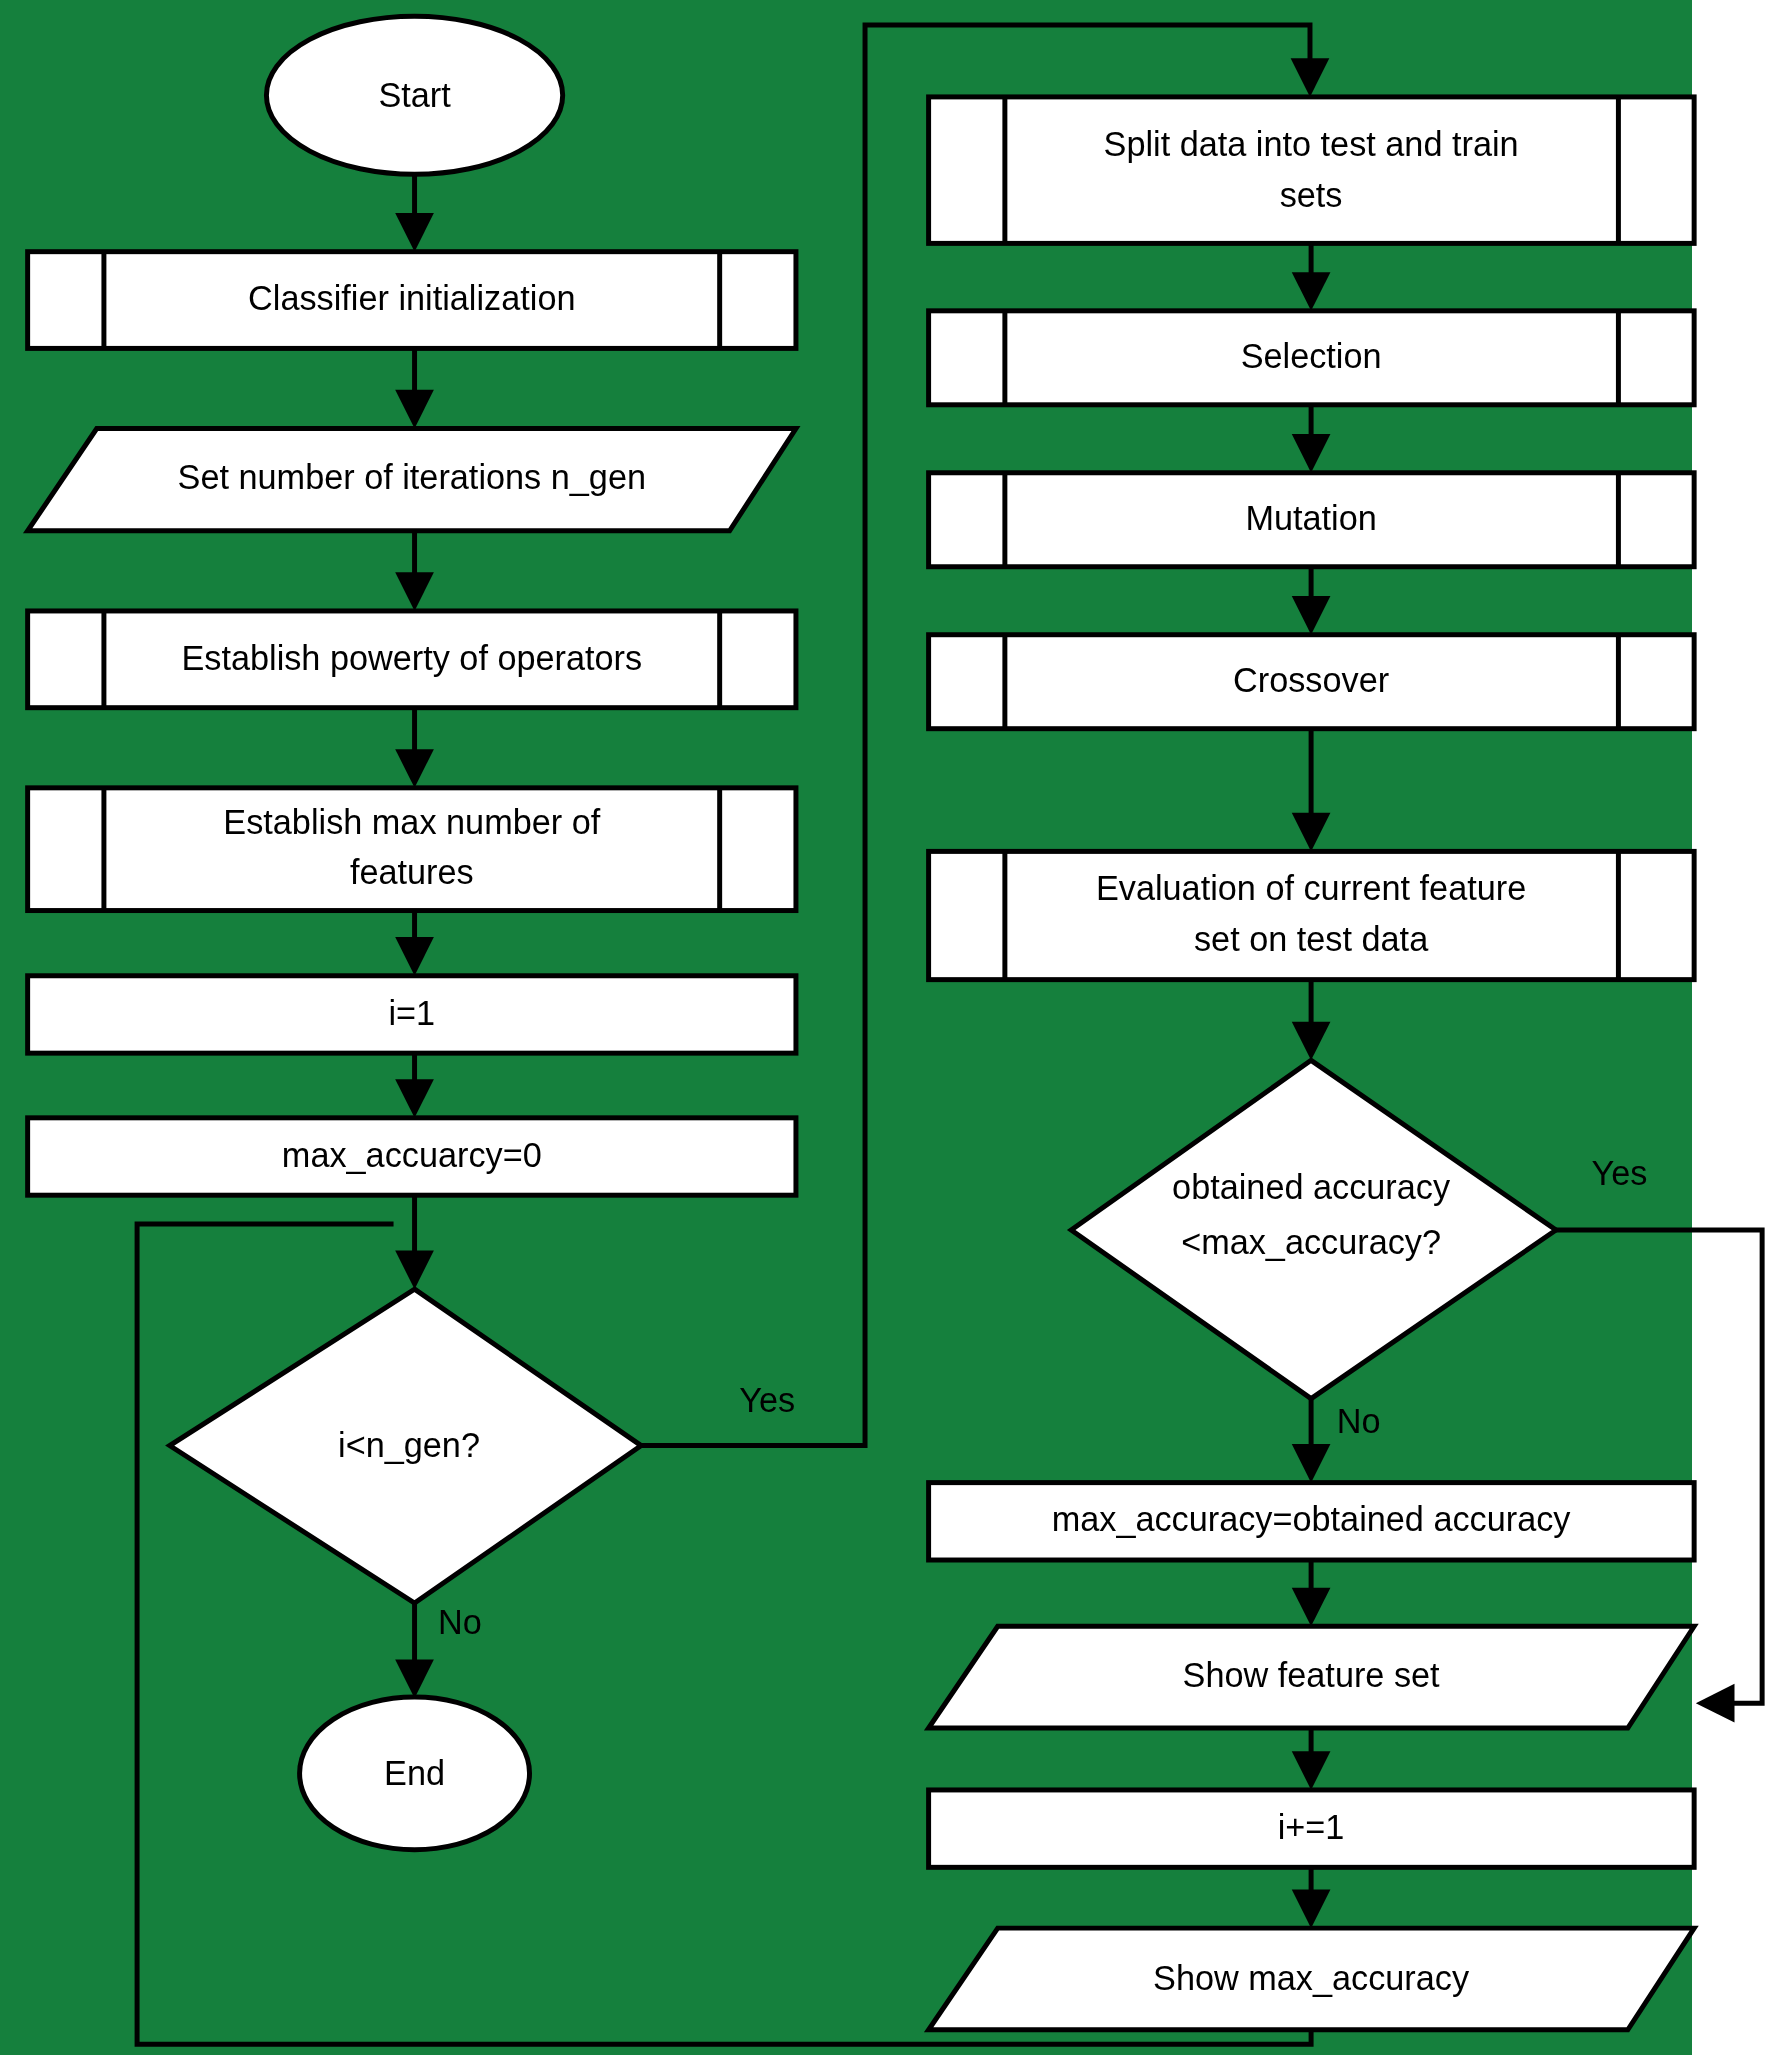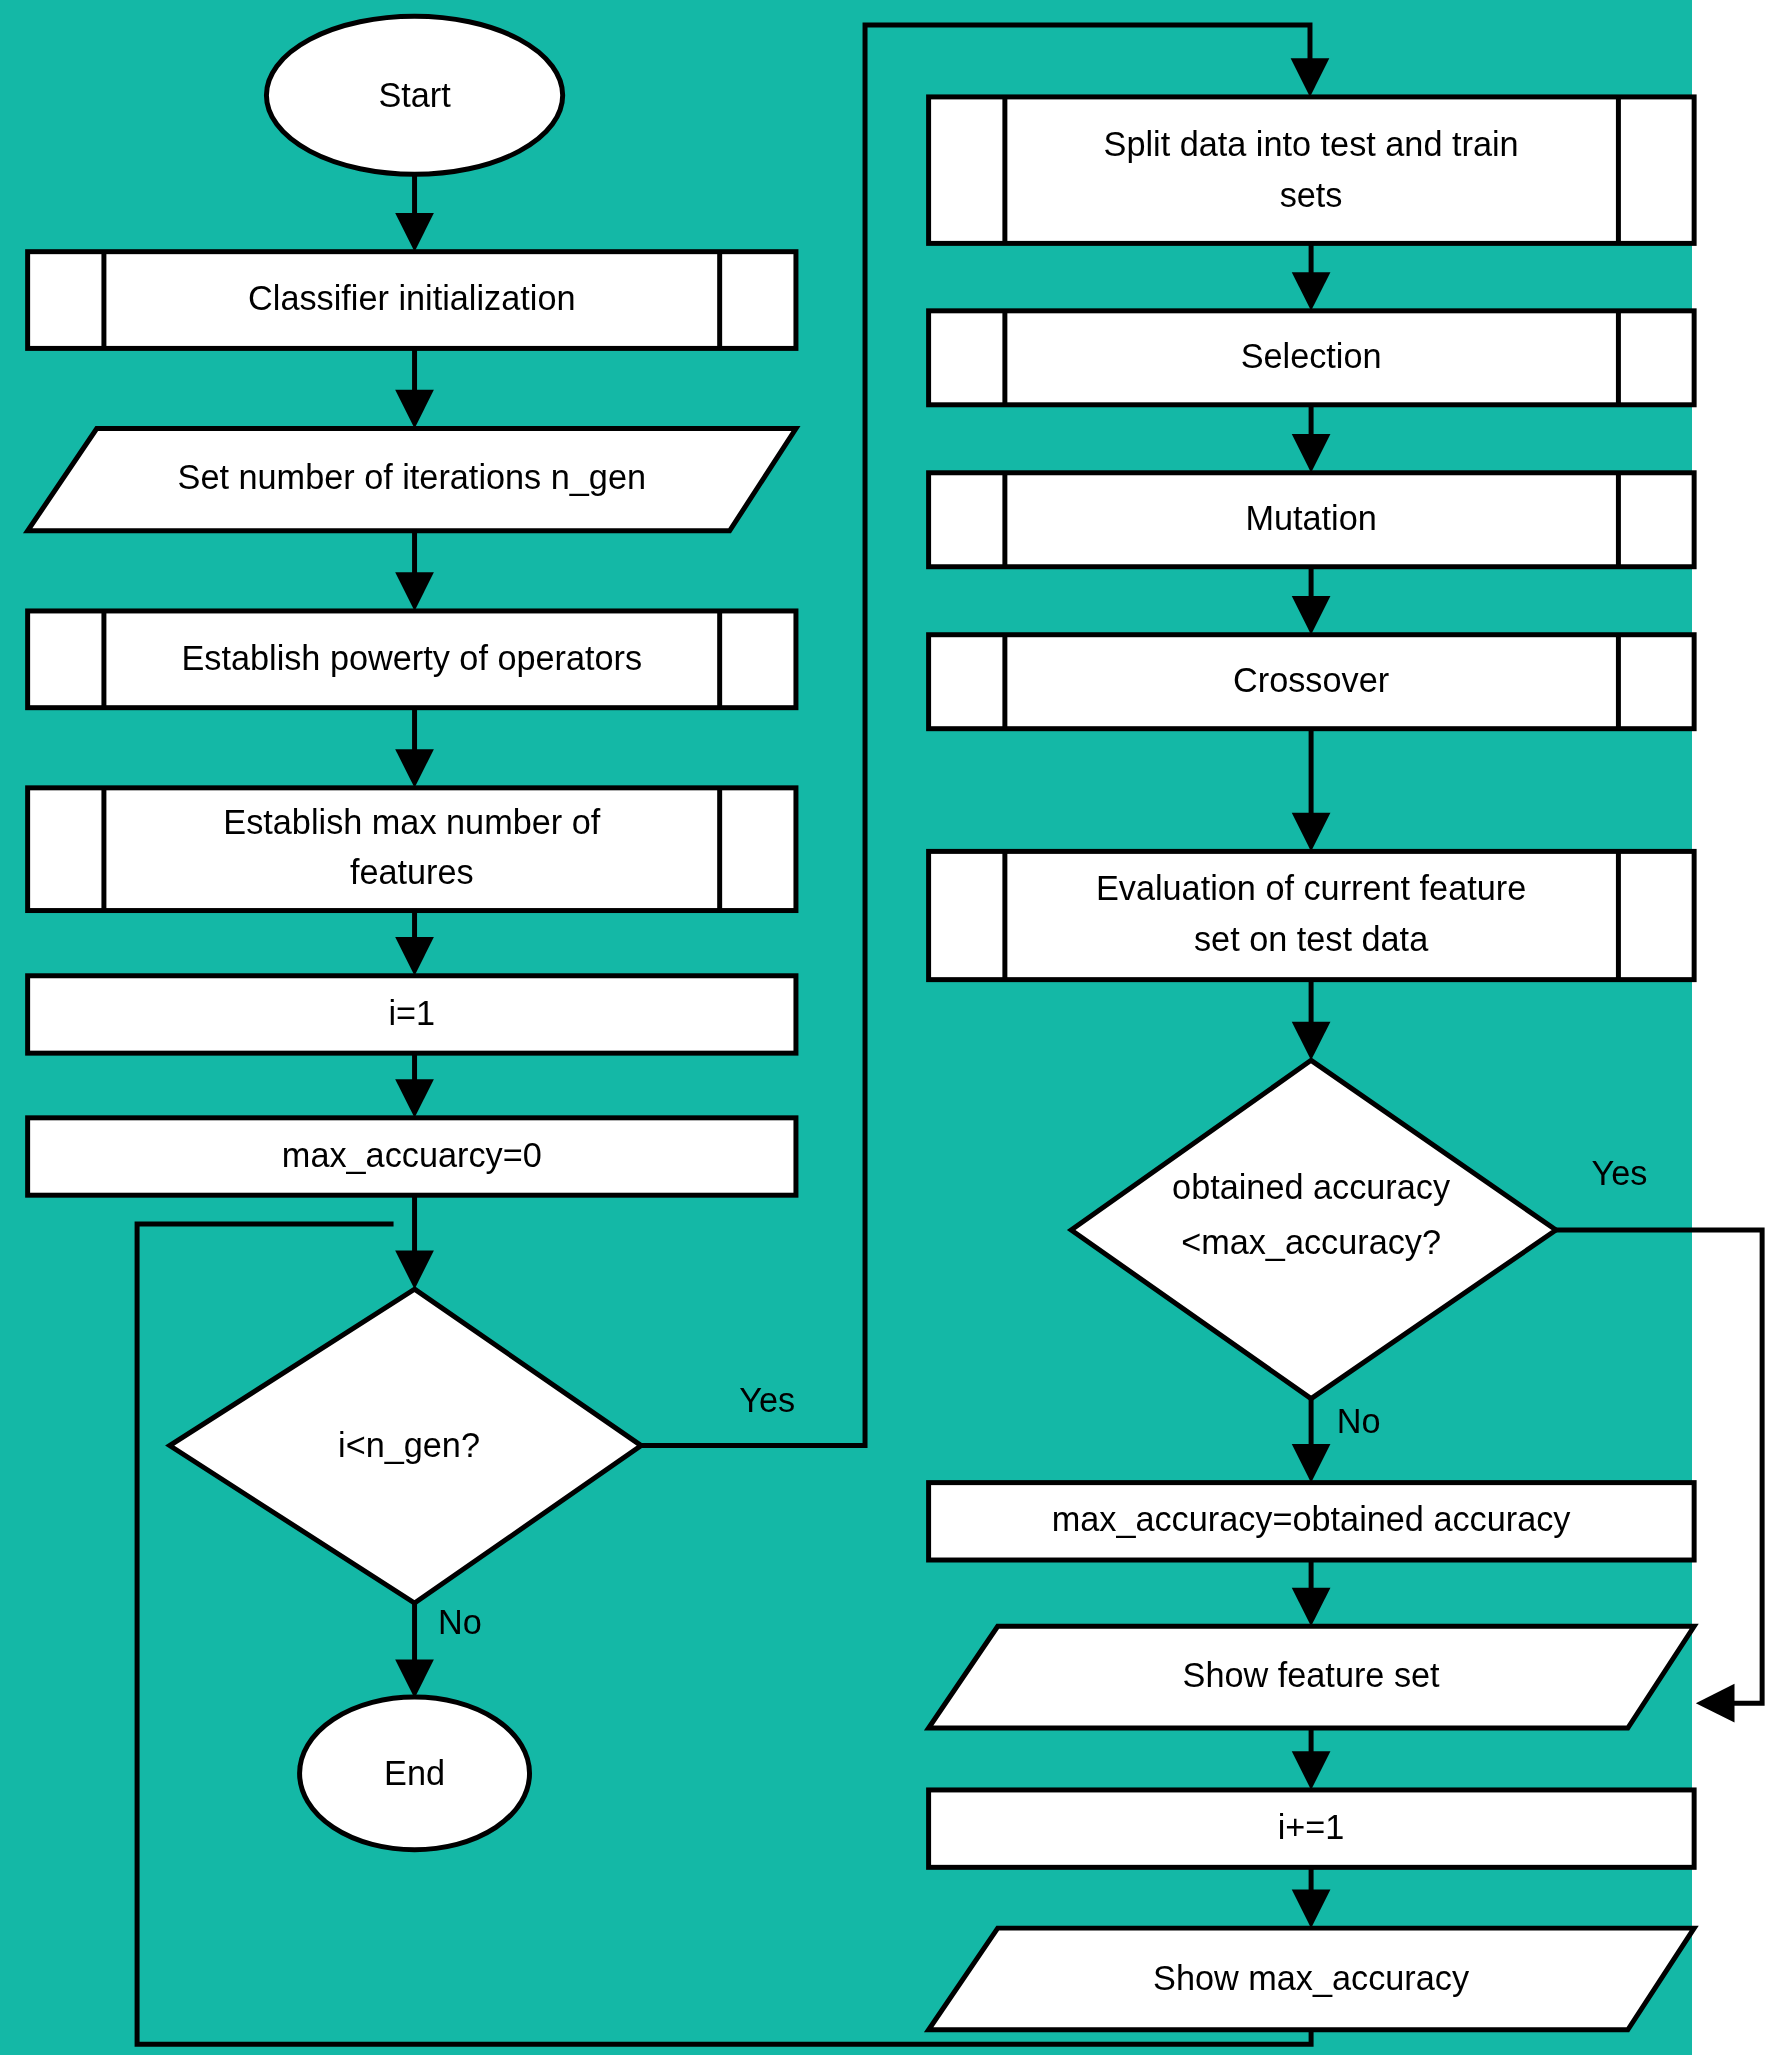--- a/index.html
+++ b/index.html
@@ -4,21 +4,21 @@
 <style>
   html, body {
     margin: 0;
     padding: 0;
     background: #ffffff;
   }
   #flowchart-root {
     position: relative;
     width: 1692px;
     height: 2056px;
-    background: #14b8a6;
+    background: #15803d;
     font-family: "Liberation Sans", sans-serif;
   }
   svg.flow-canvas {
     display: block;
     width: 1787px;
     height: 2056px;
   }
   .shape-stroke {
     fill: #ffffff;
     stroke: #000000;

